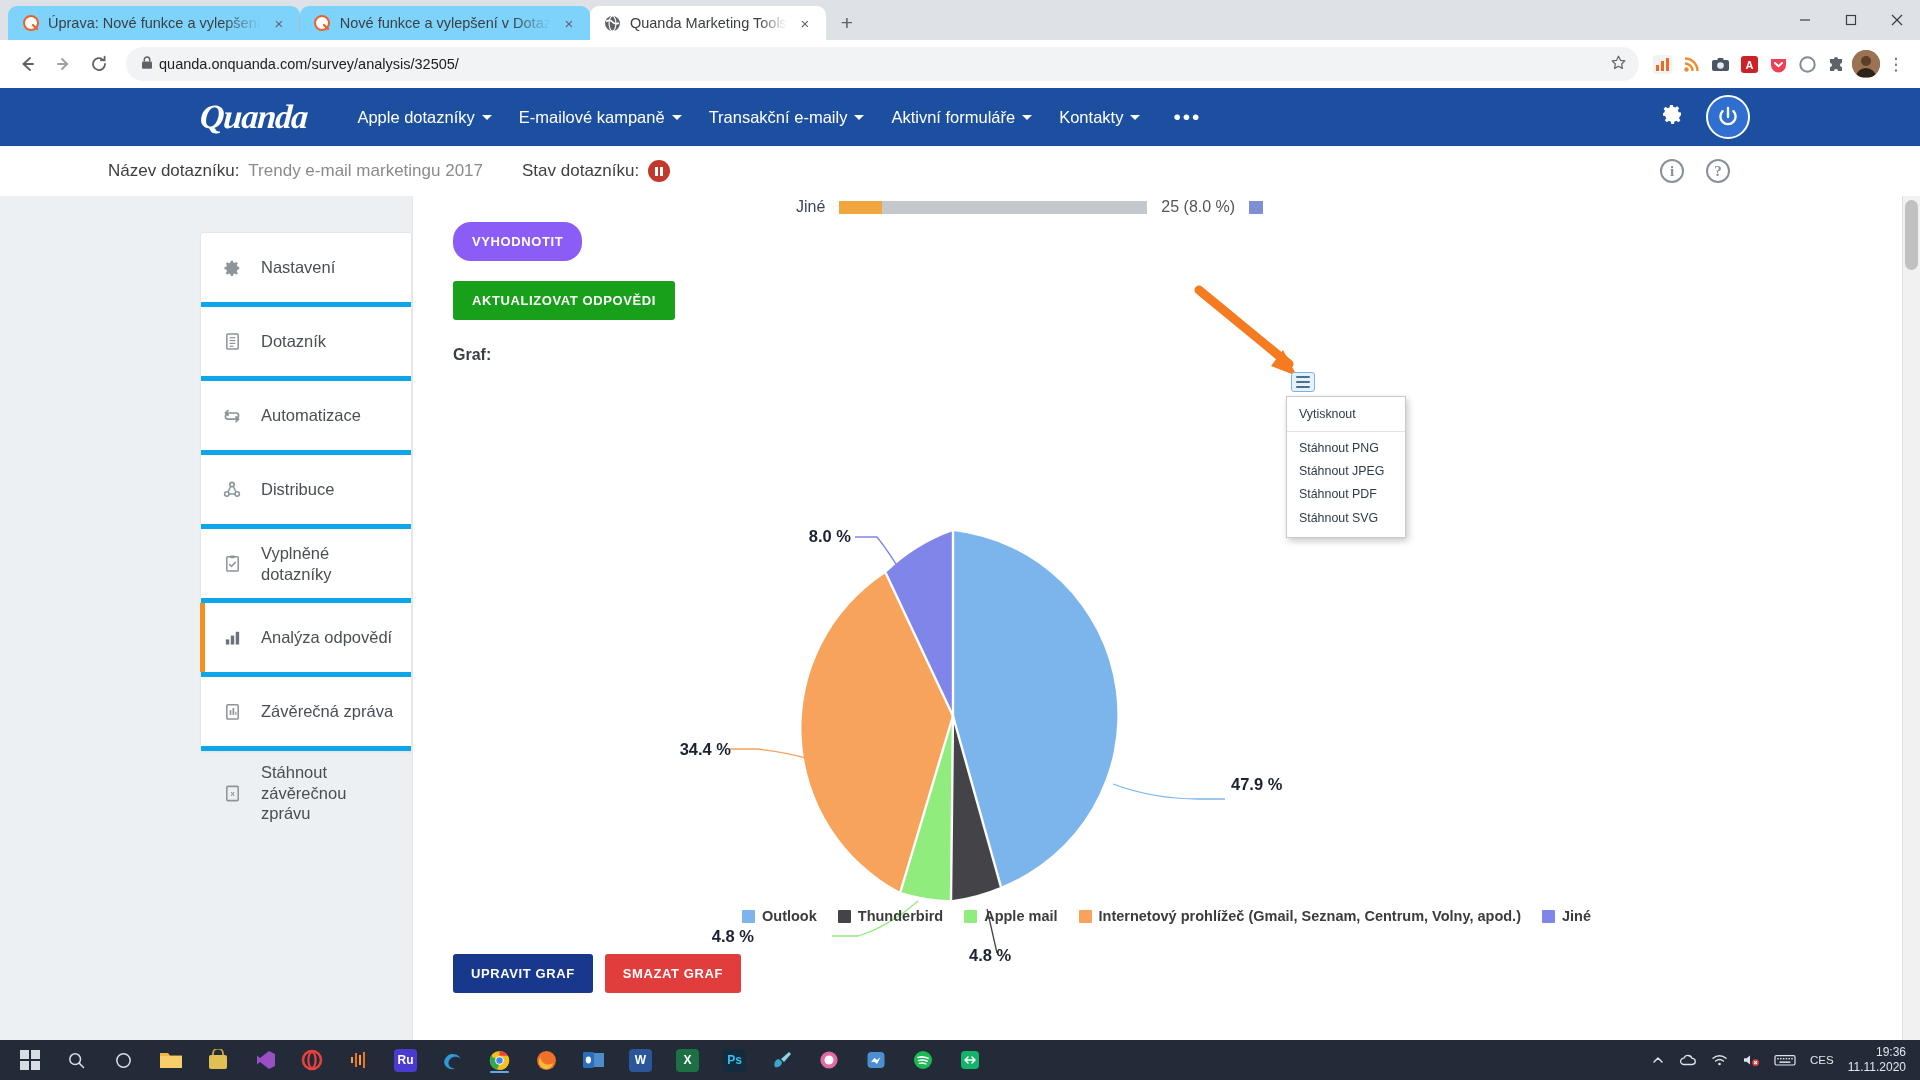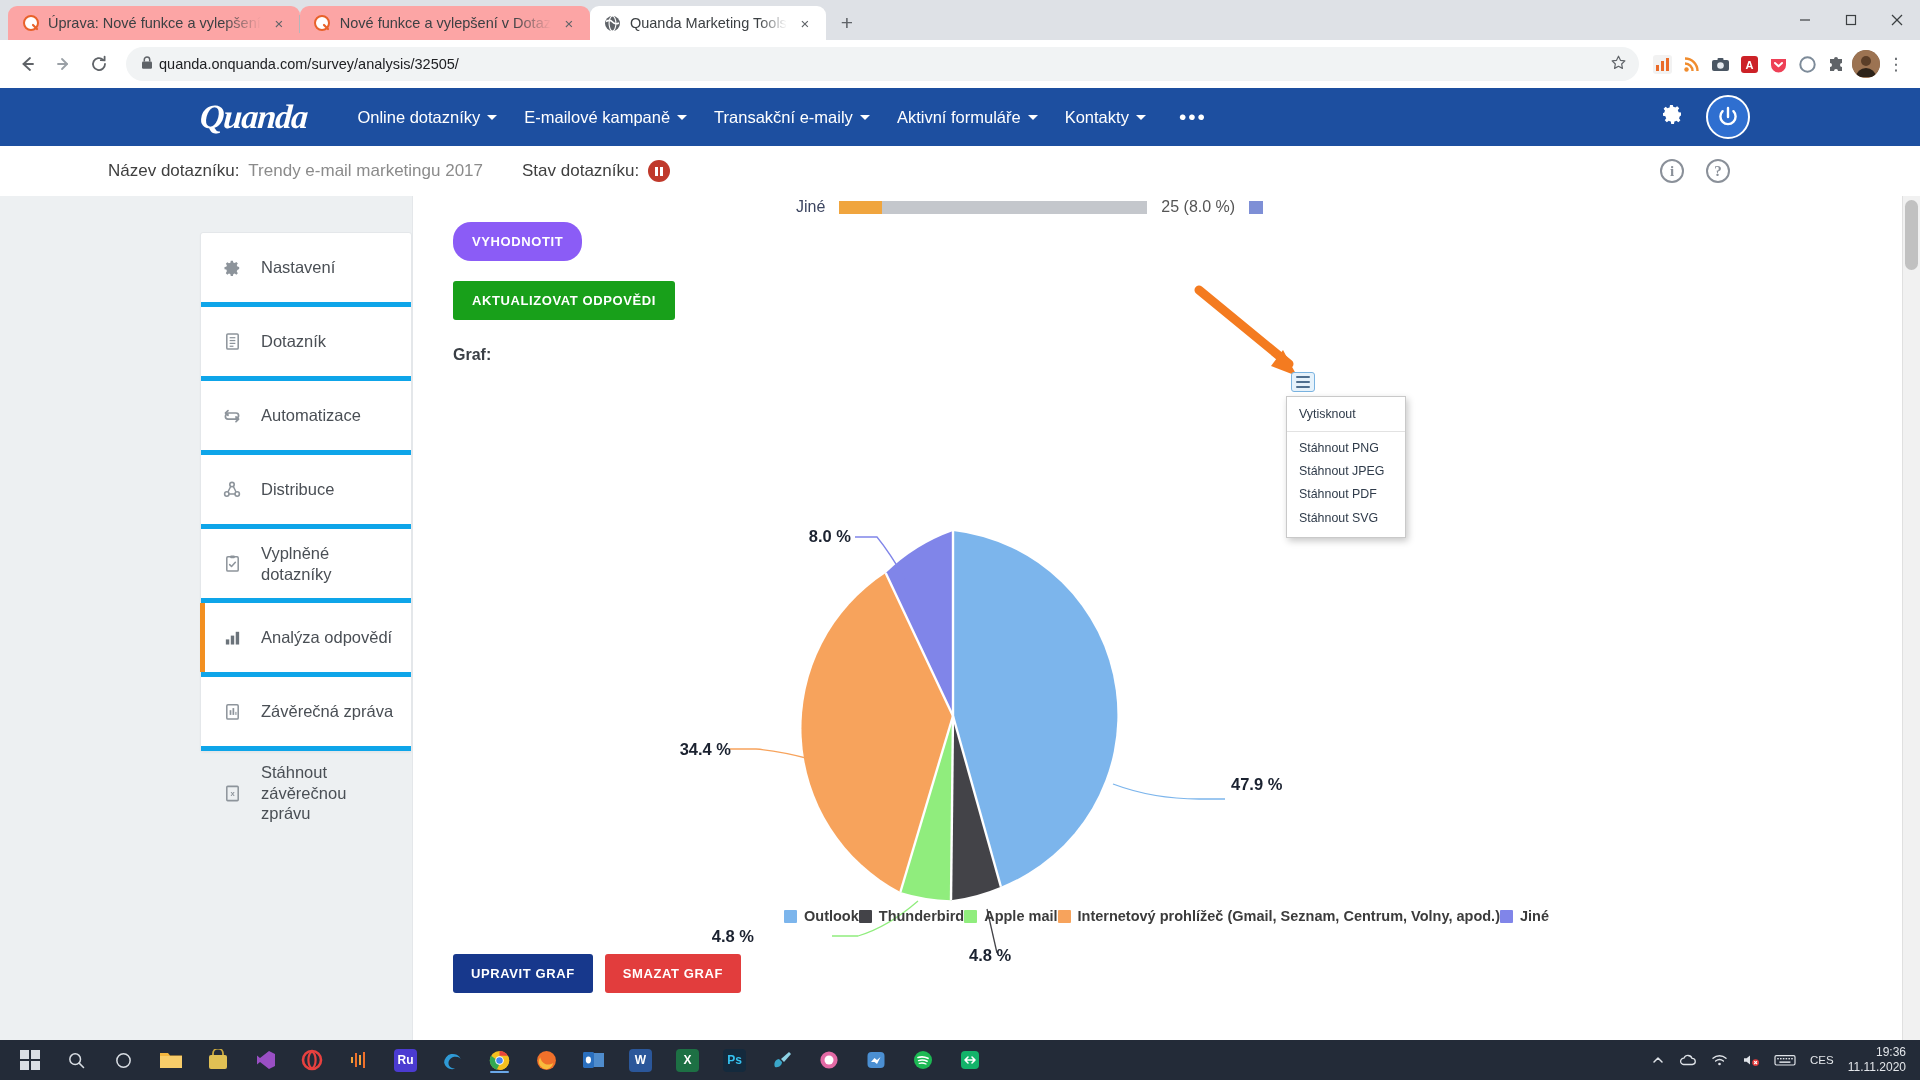--- a/index.html
+++ b/index.html
@@ -13,21 +13,21 @@
   
   .browser { width:1920px; height:1040px; background:#dee1e6; position:relative; }
 
   .tabstrip { height:40px; display:flex; align-items:flex-end; padding-left:8px; position:relative; }
   .tab {
     height:34px; display:flex; align-items:center; gap:9px;
     padding:0 12px 0 14px; border-radius:9px 9px 0 0;
     font-size:14.5px; color:#3c4043; position:relative;
     min-width:200px; max-width:300px;
   }
-  .tab.inactive { background:#fca5a5; }
+  .tab.inactive { background:#7dd3fc; }
   .tab.inactive + .tab.inactive::before{
     content:""; position:absolute; left:-1px; top:9px; height:18px; width:1px; background:#b4b7bb;
   }
   .tab.active { background:#ffffff; }
   .tab .favicon { width:17px; height:17px; flex:0 0 17px; display:flex; align-items:center; justify-content:center; }
   .tab .tabtitle {
     flex:1; white-space:nowrap; overflow:hidden;
     -webkit-mask-image: linear-gradient(to right, #000 82%, transparent 100%);
             mask-image: linear-gradient(to right, #000 82%, transparent 100%);
   }
@@ -114,21 +114,21 @@
   .exportmenu {
     position:absolute; left:845px; top:200px; width:120px; background:#fff;
     border:1px solid #c9c9c9; box-shadow:2px 3px 7px rgba(0,0,0,.22);
     padding:6px 0 7px 0; font-size:12.4px; color:#2f3b4a;margin-left:28px;
   }
   .exportmenu .mi { padding:4px 12px; line-height:1.22; white-space:nowrap; }
   .exportmenu .sep { height:1px; background:#e2e2e2; margin:5px 0; }
 
   .arrow-svg { position:absolute; left:780px; top:88px; }
 
-  .legend { position:absolute; left:0; top:712px; width:100%; display:flex; justify-content:center; align-items:center; }
+  .legend { position:absolute; left:0; top:712px; width:100%; display:flex; justify-content:center; align-items:center; gap:21px; }
   .lgi { display:flex; align-items:center; gap:7px; font-size:14.5px; font-weight:bold; color:#3c3c3c; white-space:nowrap;}
   .lgsw { width:13px; height:13px; border-radius:1px; }
 
   .bottombtns { position:absolute; left:40px; top:758px; display:flex; gap:12px; }
   .btn-edit { background:#17388c; padding:12px 18px; }
   .btn-del { background:#e23d3d; padding:12px 18px; }
 
   
   .taskbar { position:absolute; left:0; top:1040px; width:1920px; height:40px; background:#232b38; display:flex; align-items:center; }
   .tb-left { display:flex; align-items:center; gap:0; padding-left:6px; }
@@ -292,21 +292,21 @@
     </div>
     <div class="kebab">⋮</div>
   </div>
 
   <div class="viewport">
 
     <div class="appnav">
       <div class="logo">Quanda</div>
       <div class="navitems">
         <div class="navitem">
-          <span>Online dotazníky</span>
+          <span>Apple dotazníky</span>
           <span class="caret"></span>
         </div>
         <div class="navitem">
           <span>E-mailové kampaně</span>
           <span class="caret"></span>
         </div>
         <div class="navitem">
           <span>Transakční e-maily</span>
           <span class="caret"></span>
         </div>

